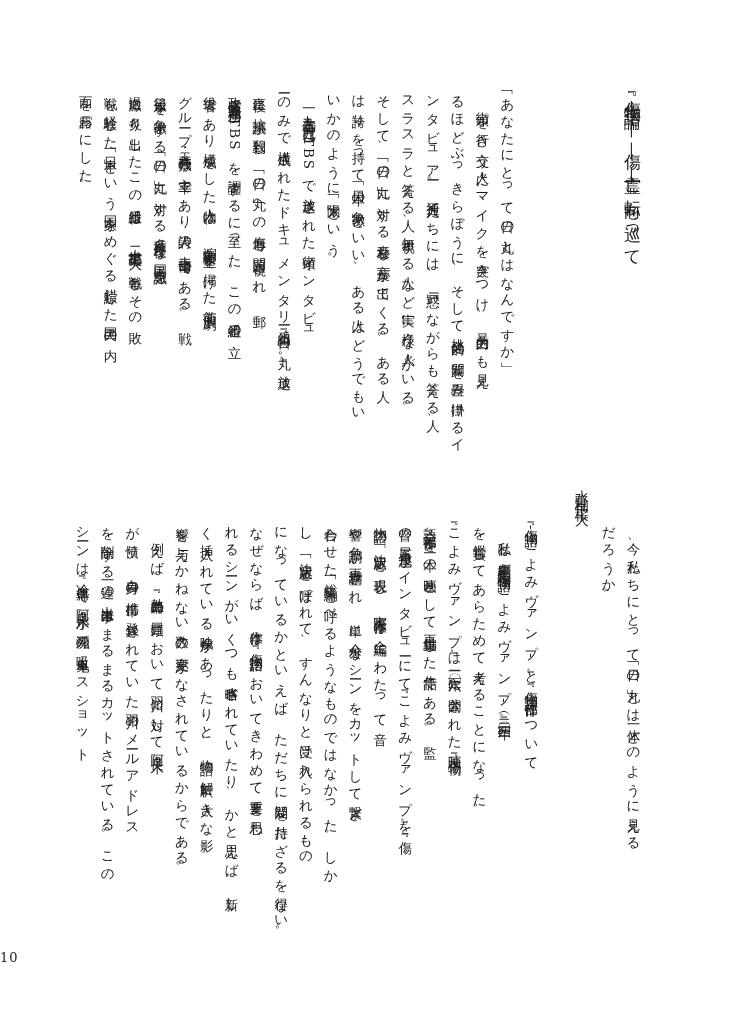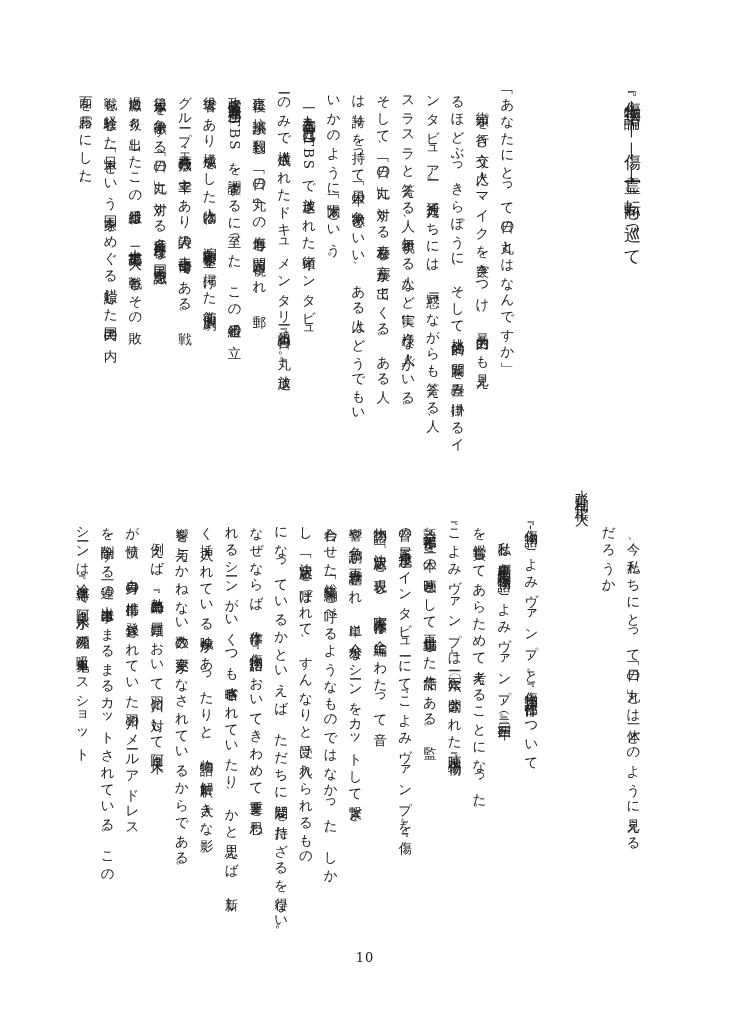--- a/index.html
+++ b/index.html
@@ -35,21 +35,21 @@
     font-size: 14px;
     letter-spacing: 4.5px;
     text-align: end;
   }
   .heading-line { line-height: 30px; }
   .page-number {
     position: absolute;
     top: 950px;
     left: 0;
     width: 100%;
-    text-align: center;
+    text-align: left;
     font-size: 13px;
     letter-spacing: 1px;
   }
 </style>
 </head>
 <body>
 
 <div class="page">
 
   <div class="band band-top">

